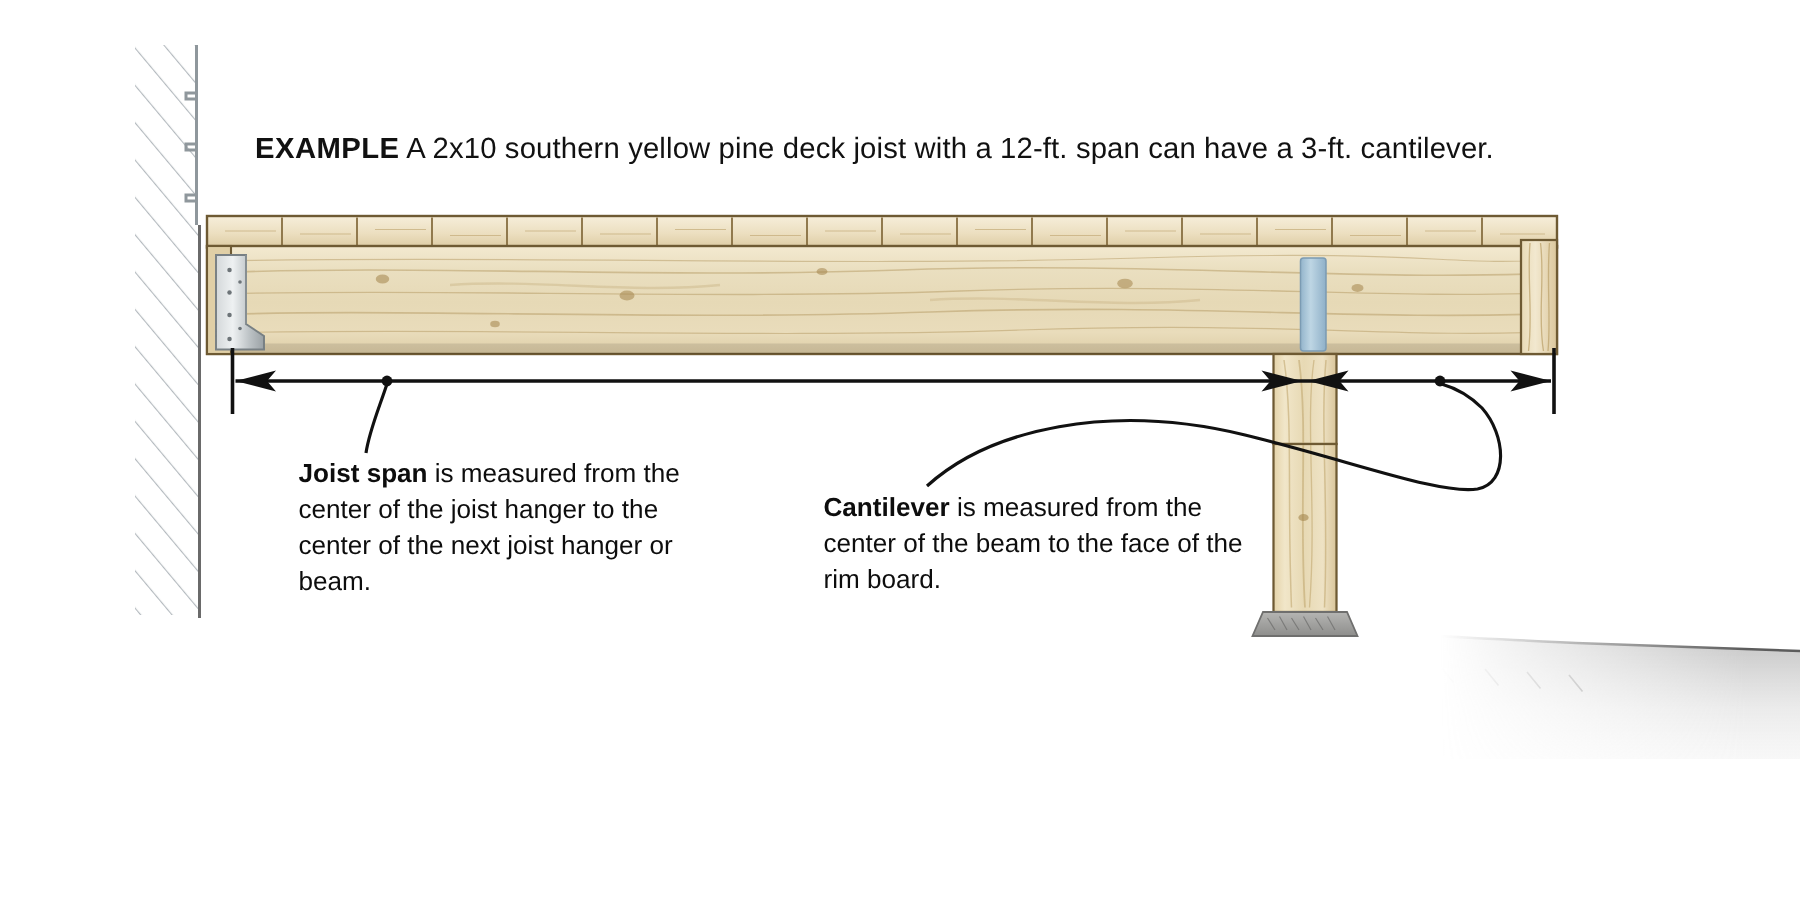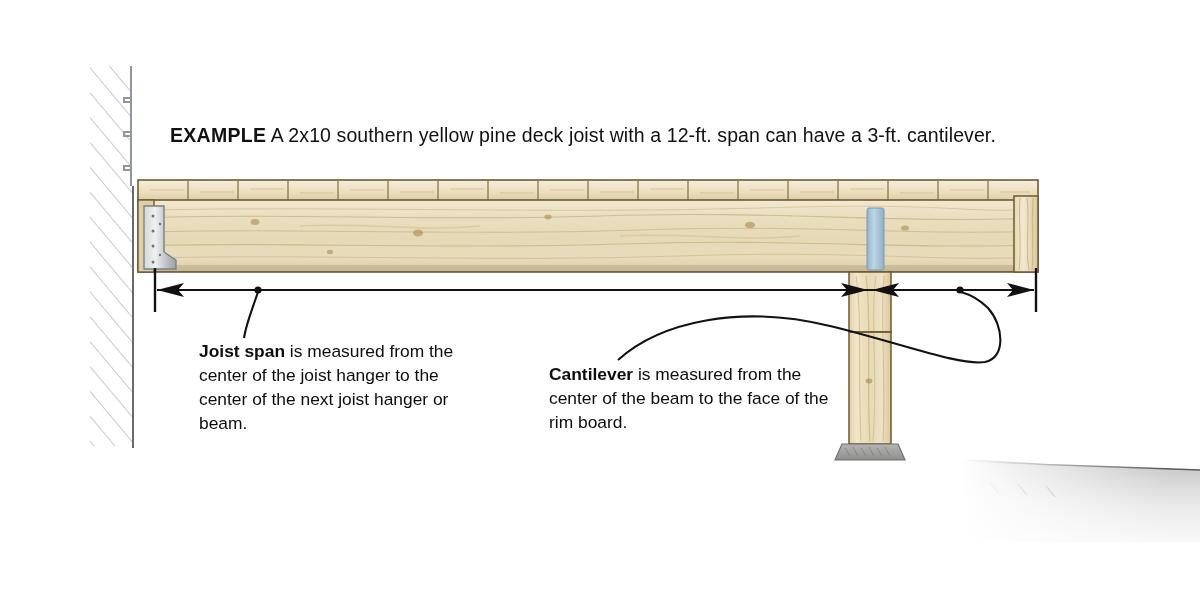--- a/index.html
+++ b/index.html
@@ -11,21 +11,20 @@
   body {
     font-family: "Liberation Sans", sans-serif;
     -webkit-font-smoothing: antialiased;
   }
   #stage {
     position: relative;
     width: 1200px;
     height: 506px;
     background: #ffffff;
     overflow: hidden;
-    margin-top: 36px;
   }
   #stage svg {
     position: absolute;
     left: 0;
     top: 0;
     display: block;
   }
   .hdr {
     position: absolute;
     left: 170px;

